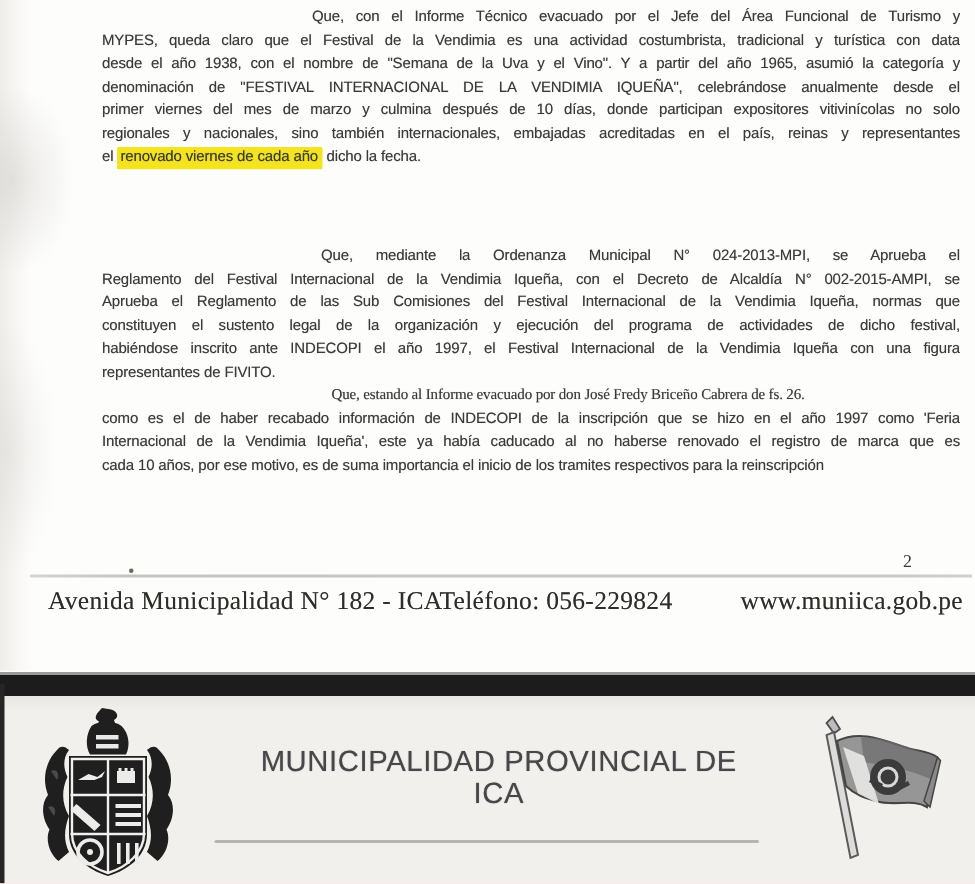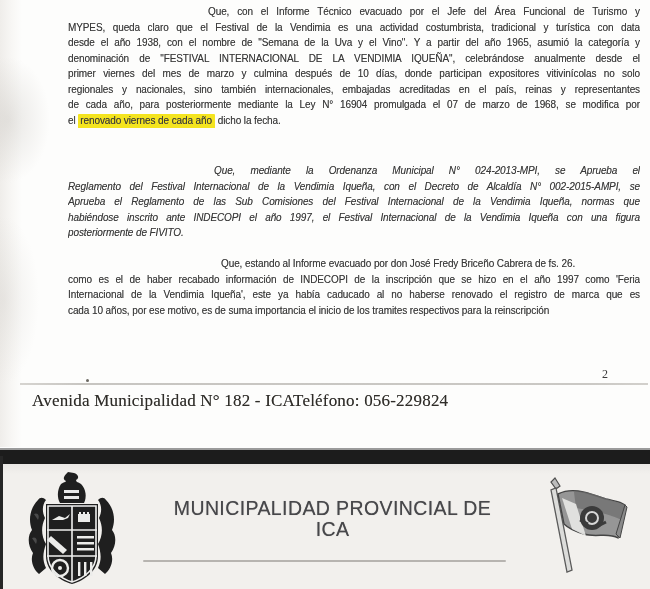--- a/index.html
+++ b/index.html
@@ -14,22 +14,22 @@
       linear-gradient(90deg,#efedea 0px, #f8f7f5 12px, #fdfdfc 22px),
       #fdfdfc;}
 
   .para{position:absolute;left:68px;width:572px;color:#3a3a3a;font-size:10px;
         line-height:15.5px;letter-spacing:-0.1px;
         text-shadow:0 0 .5px rgba(70,70,70,.55);}
   .para .ln{height:15.5px;overflow:hidden;text-align:justify;text-align-last:justify;}
   .para .ln.last{text-align-last:left;}
   .ind1{text-indent:140px;}
   .ind2{text-indent:146px;}
-  .ind3{text-indent:153px;}
-  #p1{top:4px;} #p2{top:163px;font-style:italic;} #p3{top:256px;}
+  .ind3{text-indent:153px;font-family:Liberation Serif, serif;}
+  #p1{top:4px;} #p2{top:163px;} #p3{top:256px;}
 
   mark.hl{background:#f4e41f;color:inherit;padding:1px 3px 3px 2px;border-radius:1px;}
 
   .pageno{position:absolute;left:602px;top:367px;font-family:"Liberation Serif",serif;
           font-size:12px;color:#3a3a3a;}
   .foot-rule{position:absolute;left:20px;top:383px;width:628px;height:2px;
              background:linear-gradient(90deg,#d6d4d0,#c7c5c1 10%,#cac8c4 90%,#d2d0cc);}
   .rule-dot{position:absolute;left:86px;top:379px;width:3px;height:3px;border-radius:50%;
             background:#6b6862;}
   .footer-item{position:absolute;top:391px;font-family:"Liberation Serif",serif;
@@ -64,45 +64,46 @@
 
   <div class="scan-top">
 
     <div class="para" id="p1">
       <div class="ln ind1">Que, con el Informe Técnico evacuado por el Jefe del Área Funcional de Turismo y</div>
       <div class="ln">MYPES, queda claro que el Festival de la Vendimia es una actividad costumbrista, tradicional y turística con data</div>
       <div class="ln">desde el año 1938, con el nombre de "Semana de la Uva y el Vino". Y a partir del año 1965, asumió la categoría y</div>
       <div class="ln">denominación de "FESTIVAL INTERNACIONAL DE LA VENDIMIA IQUEÑA", celebrándose anualmente desde el</div>
       <div class="ln">primer viernes del mes de marzo y culmina después de 10 días, donde participan expositores vitivinícolas no solo</div>
       <div class="ln">regionales y nacionales, sino también internacionales, embajadas acreditadas en el país, reinas y representantes</div>
-      <div class="ln">de cada año, para posteriormente mediante la Ley N° 16904 promulgada el 07 de marzo de 1968, se modifica por</div>
       <div class="ln last"><span>el </span><mark class="hl">renovado viernes de cada año</mark><span> dicho la fecha.</span></div>
     </div>
 
     <div class="para" id="p2">
       <div class="ln ind2">Que, mediante la Ordenanza Municipal N° 024-2013-MPI, se Aprueba el</div>
       <div class="ln">Reglamento del Festival Internacional de la Vendimia Iqueña, con el Decreto de Alcaldía N° 002-2015-AMPI, se</div>
       <div class="ln">Aprueba el Reglamento de las Sub Comisiones del Festival Internacional de la Vendimia Iqueña, normas que</div>
+      <div class="ln">constituyen el sustento legal de la organización y ejecución del programa de actividades de dicho festival,</div>
       <div class="ln">habiéndose inscrito ante INDECOPI el año 1997, el Festival Internacional de la Vendimia Iqueña con una figura</div>
-      <div class="ln last">posteriormente de FIVITO.</div>
+      <div class="ln last">representantes de FIVITO.</div>
     </div>
 
     <div class="para" id="p3">
       <div class="ln ind3 last">Que, estando al Informe evacuado por don José Fredy Briceño Cabrera de fs. 26.</div>
       <div class="ln">como es el de haber recabado información de INDECOPI de la inscripción que se hizo en el año 1997 como 'Feria</div>
       <div class="ln">Internacional de la Vendimia Iqueña', este ya había caducado al no haberse renovado el registro de marca que es</div>
       <div class="ln last">cada 10 años, por ese motivo, es de suma importancia el inicio de los tramites respectivos para la reinscripción</div>
     </div>
 
     <div class="pageno">2</div>
     <div class="foot-rule"></div>
     <div class="rule-dot"></div>
 
     <span class="footer-item f-address">Avenida Municipalidad N° 182 - ICA</span>
     <span class="footer-item f-phone">Teléfono: 056-229824</span>
+    <span class="footer-item f-web">www.muniica.gob.pe</span>
   </div>
 
   <div class="divider-bar"></div>
 
   <div class="scan-bottom"></div>
   <div class="left-edge"></div>
 
   <svg class="coat" width="96" height="118" viewBox="0 0 96 118" xmlns="http://www.w3.org/2000/svg">
     <g fill="#1f1f1f" stroke="none">
 

